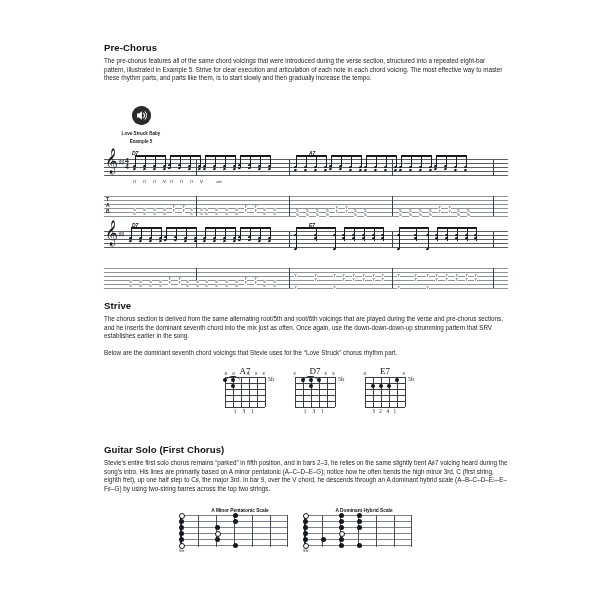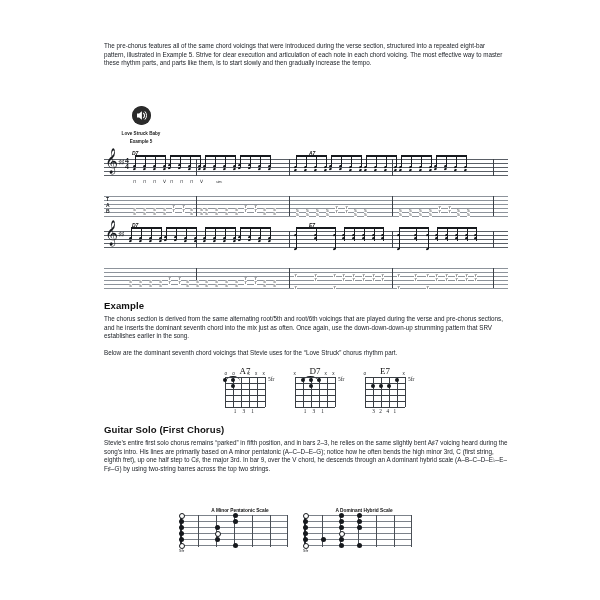--- a/index.html
+++ b/index.html
@@ -89,20 +89,21 @@
   .sopen{position:absolute;width:4.6px;height:4.6px;border-radius:50%;border:1.1px solid #16191d;background:#fff;}
   .fretlab{position:absolute;font-size:4.4px;color:#16191d;}
 </style>
 </head>
 <body>
 
 <div class="page">
 
 
   <div class="content">
+    <h2 class="sec">Pre-Chorus</h2>
     <p class="body">The pre-chorus features all of the same chord voicings that were introduced during the verse section, structured into a repeated eight-bar pattern, illustrated in Example 5. Strive for clear execution and articulation of each note in each chord voicing. The most effective way to master these rhythm parts, and parts like them, is to start slowly and then gradually increase the tempo.</p>
   </div>
 
   <div class="audio-block">
     <span class="spk">
       <svg width="19" height="19" viewBox="0 0 19 19">
         <circle cx="9.5" cy="9.5" r="9.3" fill="#2b2b2b"></circle>
         <path d="M5 7.6h2.1L9.9 5.2v8.6L7.1 11.4H5z" fill="#ffffff"></path>
         <path d="M11.3 6.8a4 4 0 0 1 0 5.4" stroke="#ffffff" stroke-width="1.1" fill="none"></path>
         <path d="M12.9 5.4a6 6 0 0 1 0 8.2" stroke="#ffffff" stroke-width="1" fill="none"></path>
@@ -545,21 +546,21 @@
       <div class="tabnum" style="left:351px;top:6px;">7</div>
         <div class="tabnum" style="left:351px;top:10px;">7</div>
       <div class="tabnum" style="left:361px;top:6px;">7</div>
         <div class="tabnum" style="left:361px;top:10px;">7</div>
       <div class="tabnum" style="left:370px;top:6px;">7</div>
         <div class="tabnum" style="left:370px;top:10px;">7</div>
     </div>
   </div>
 
   <div class="content" style="top:300px;">
-    <h2 class="sec">Example</h2>
+    <h2 class="sec">Strive</h2>
     <p class="body">The chorus section is derived from the same alternating root/5th and root/6th voicings that are played during the verse and pre-chorus sections, and he inserts the dominant seventh chord into the mix just as often. Once again, use the down-down-down-up strumming pattern that SRV establishes earlier in the song.</p>
     <p class="body" style="margin-top:8px;">Below are the dominant seventh chord voicings that Stevie uses for the “Love Struck” chorus rhythm part.</p>
   </div>
 
   <div class="chordrow" style="top:366px;">
 
     <div class="chordbox" style="left:110px;width:62px;">
       <div class="chordname">A7</div>
       <div class="grid">
         <div class="xm" style="left:-0.5px;top:-5.5px;">o</div>
@@ -636,21 +637,21 @@
         <div class="dot" style="left:29.8px;top:0.8px;"></div>
         <div class="dot" style="left:5.8px;top:6.8px;"></div>
         <div class="dot" style="left:13.8px;top:6.8px;"></div>
         <div class="dot" style="left:21.8px;top:6.8px;"></div>
         <div class="frlab" style="left:43px;top:-1px;">5fr</div>
       </div>
       <div class="fingers" style="letter-spacing:1.6px;">3 2 4 1</div>
     </div>
   </div>
 
-  <div class="content" style="top:424px;">
+  <div class="content" style="top:444px;">
     <h2 class="sec">Guitar Solo (First Chorus)</h2>
     <p class="body">Stevie’s entire first solo chorus remains “parked” in fifth position, and in bars 2–3, he relies on the same slightly bent A♯7 voicing heard during the song’s intro. His lines are primarily based on A minor pentatonic (A–C–D–E–G); notice how he often bends the high minor 3rd, C (first string, eighth fret), up one half step to C♯, the major 3rd. In bar 9, over the V chord, he descends through an A dominant hybrid scale (A–B–C–D–E♭–E–F♯–G) by using two-string barres across the top two strings.</p>
   </div>
 
   <div class="scalerow" style="top:508px;">
 
     <div class="scalebox" style="left:76px;width:120px;">
       <div class="scaletitle">A Minor Pentatonic Scale</div>
       <div class="fb">
         <div class="h" style="top:0px;"></div>

